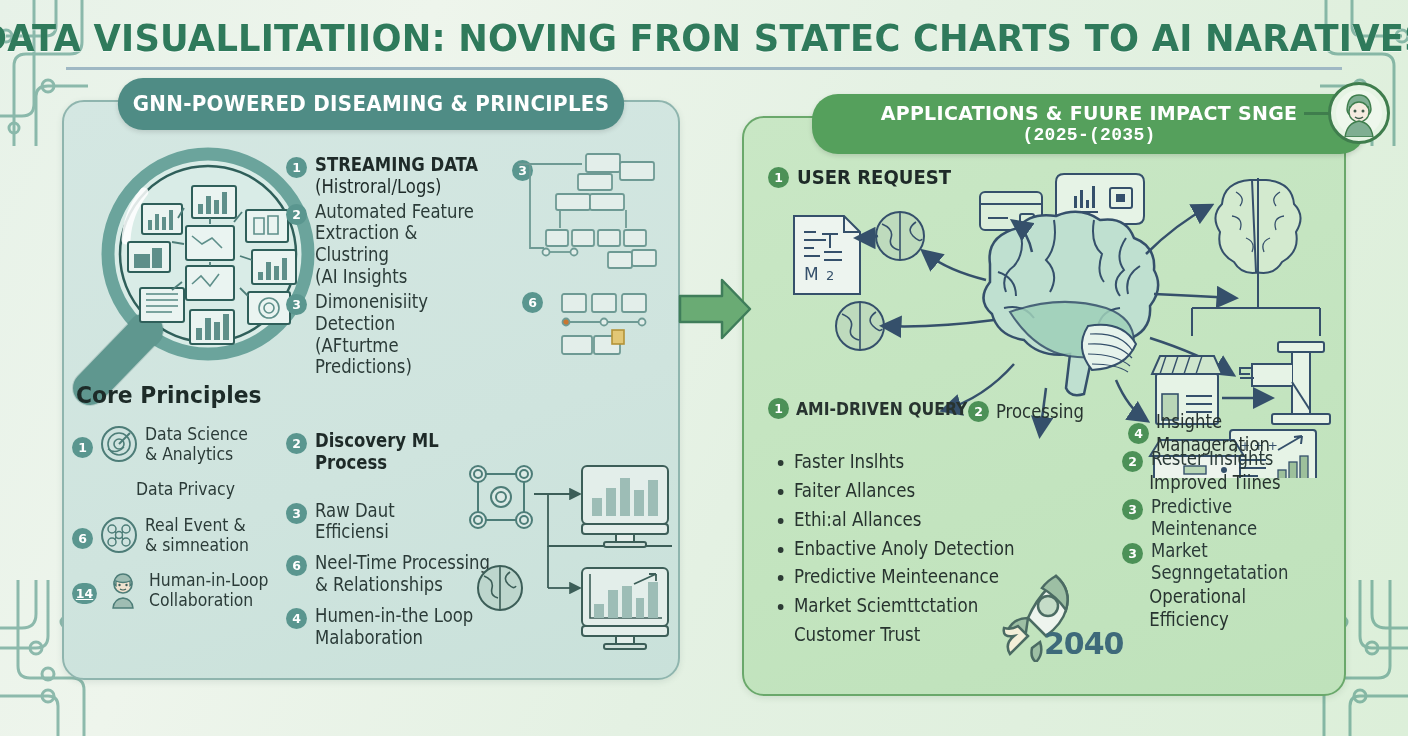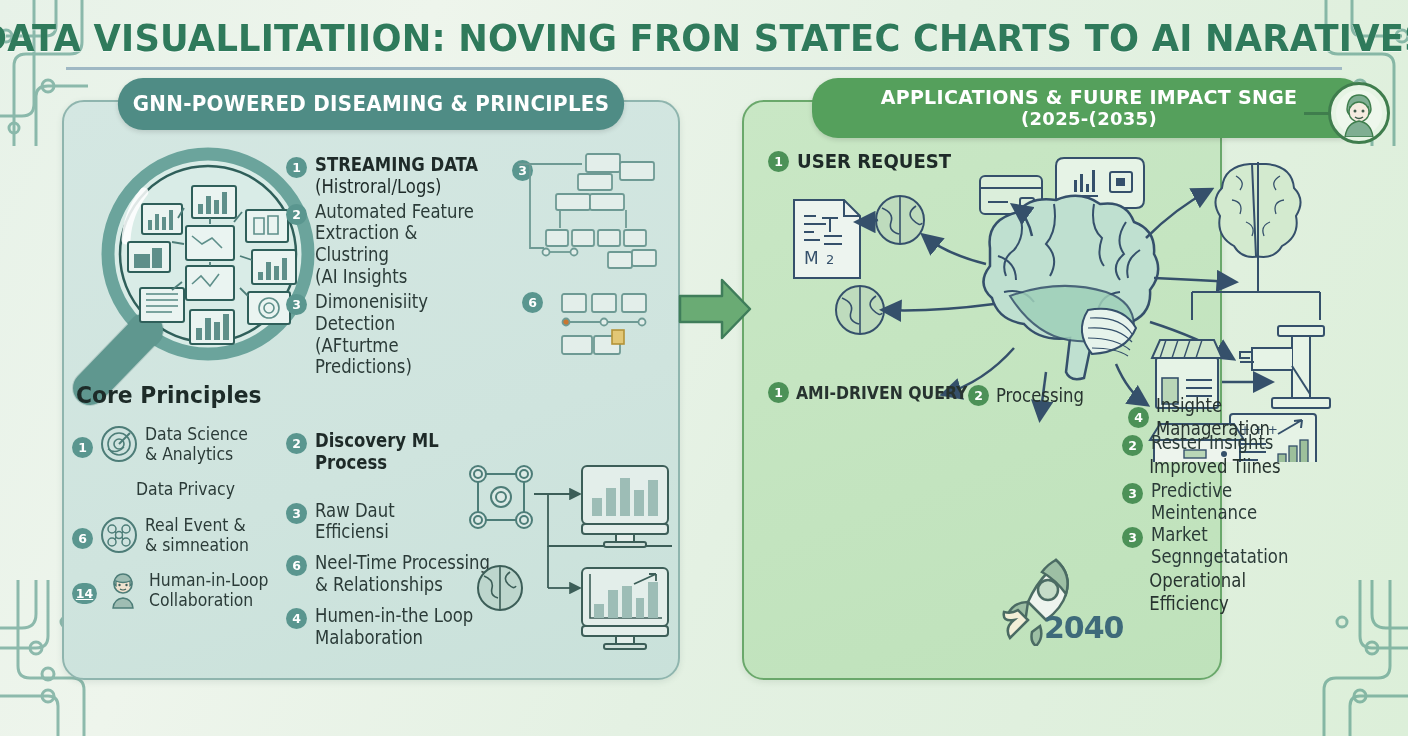--- a/index.html
+++ b/index.html
@@ -48,21 +48,21 @@
     border-radius: 22px;
     border: 2px solid;
   }
   #panel-left {
     left: 62px; top: 100px; width: 618px; height: 580px;
     background: linear-gradient(160deg,#d4e7e2 0%, #cfe4de 60%, #c9e1da 100%);
     border-color: #8fb5ae;
     box-shadow: 0 2px 6px rgba(60,90,85,.12);
   }
   #panel-right {
-    left: 742px; top: 100px; width: 480px; height: 580px;
+    left: 742px; top: 116px; width: 604px; height: 580px;
     background: linear-gradient(160deg,#c9e7c5 0%, #c3e4bf 60%, #bfe2bb 100%);
     border-color: #6aa86b;
     box-shadow: 0 2px 6px rgba(60,90,60,.12);
   }
   .panel-header {
     position: absolute; top: -24px;
     border-radius: 26px;
     display: flex; flex-direction: column;
     align-items: center; justify-content: center;
     color: #fff;
@@ -75,21 +75,21 @@
   }
   #header-left {
     left: 46px; width: 522px; height: 52px;
     background: #4f8c85; font-size: 20.5px;
     transform: scaleX(.97);
   }
   #header-right {
     left: 68px; width: 554px; height: 60px;
     background: #55a05c; font-size: 19px; line-height: 1.12;
   }
-  #header-right .sub { font-size: 18px; }
+  #header-right .sub { font-size: 18px; font-family: Liberation Mono, monospace; }
 
   
   #avatar-bubble {
     position: absolute; right: 18px; top: 82px;
     width: 62px; height: 62px; border-radius: 50%;
     background: #e6f4e4; border: 3px solid #3f7d4d;
     display: flex; align-items: center; justify-content: center;
     z-index: 6;
   }
   #avatar-stem {
@@ -757,20 +757,29 @@
     </div>
     <div class="rlabel" style="left:224px; top:282px;">
       <span class="num green" style="top:0">2</span>
       <span class="txt">Processing</span>
     </div>
     <div class="rlabel" style="left:384px; top:292px;">
       <span class="num green" style="top:0">4</span>
       <span class="txt">Insighte Manageration</span>
     </div>
 
+    <ul id="r-bullets">
+      <li>Faster Inslhts</li>
+      <li>Faiter Allances</li>
+      <li>Ethi:al Allances</li>
+      <li>Enbactive Anoly Detection</li>
+      <li>Predictive Meinteenance</li>
+      <li>Market Sciemttctation</li>
+      <li class="cont">Customer Trust</li>
+    </ul>
 
     <div id="r-right-list">
       <div class="item">
         <span class="num green">2</span>
         <span class="txt">Rester Insights</span>
       </div>
       <div class="cont">Improved Tiines</div>
       <div class="item">
         <span class="num green">3</span>
         <span class="txt">Predictive Meintenance</span>

